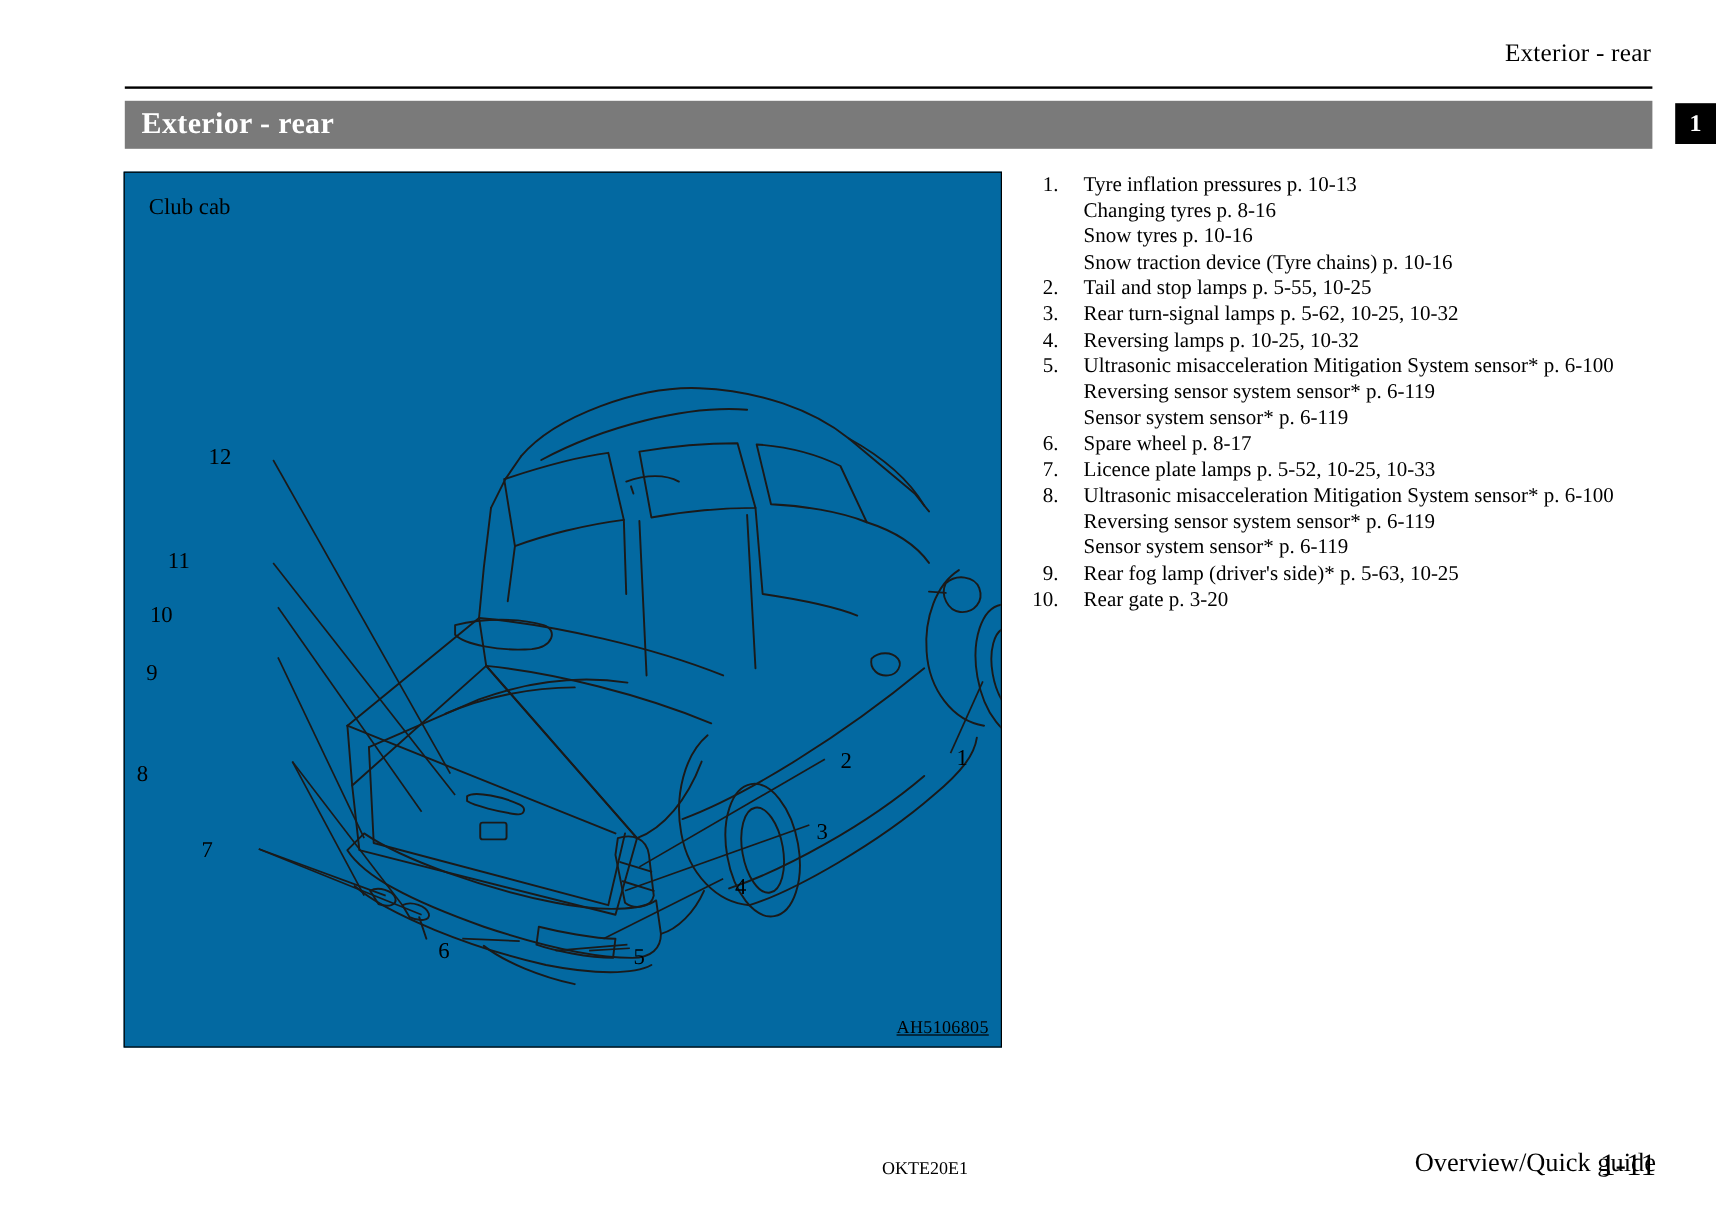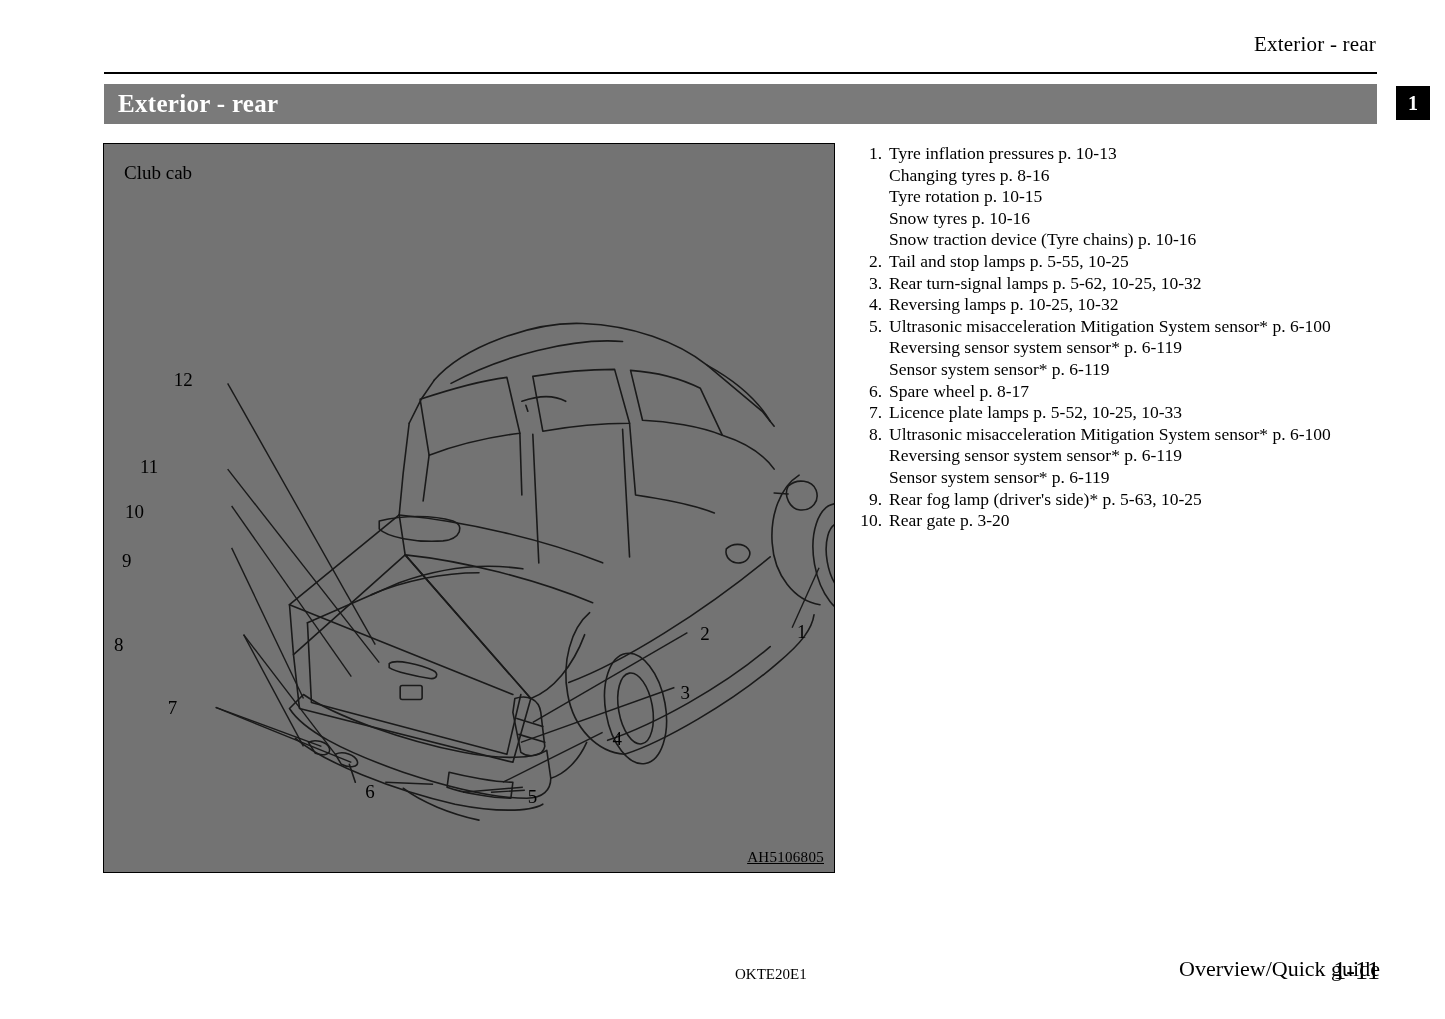--- a/index.html
+++ b/index.html
@@ -72,21 +72,21 @@
   }
 
   
   .figure-box {
     position: absolute;
     top: 143px;
     left: 103px;
     width: 732px;
     height: 730px;
     border: 1.5px solid #000000;
-    background: #737373;
+    background: #0369a1;
     box-sizing: border-box;
   }
   .figure-caption {
     position: absolute;
     top: 18px;
     left: 20px;
     font-size: 19px;
   }
   .figure-code {
     position: absolute;
@@ -122,20 +122,21 @@
     text-align: right;
     flex: 0 0 34px;
     padding-right: 7px;
     box-sizing: border-box;
   }
   .legend-body {
     flex: 1 1 auto;
   }
   .legend-sub {
     display: block;
+    margin-left: 14px;
   }
 
   
   .footer-code {
     position: absolute;
     top: 966px;
     left: 735px;
     font-size: 15px;
     font-family: "Liberation Serif", serif;
   }
@@ -301,21 +302,20 @@
   </svg>
 </div>
 
 <div class="legend">
 
   <div class="legend-item">
     <span class="legend-num">1.</span>
     <span class="legend-body">
       <span class="legend-sub">Tyre inflation pressures p. 10-13</span>
       <span class="legend-sub">Changing tyres p. 8-16</span>
-      <span class="legend-sub">Tyre rotation p. 10-15</span>
       <span class="legend-sub">Snow tyres p. 10-16</span>
       <span class="legend-sub">Snow traction device (Tyre chains) p. 10-16</span>
     </span>
   </div>
 
   <div class="legend-item">
     <span class="legend-num">2.</span>
     <span class="legend-body">
       <span class="legend-sub">Tail and stop lamps p. 5-55, 10-25</span>
     </span>

